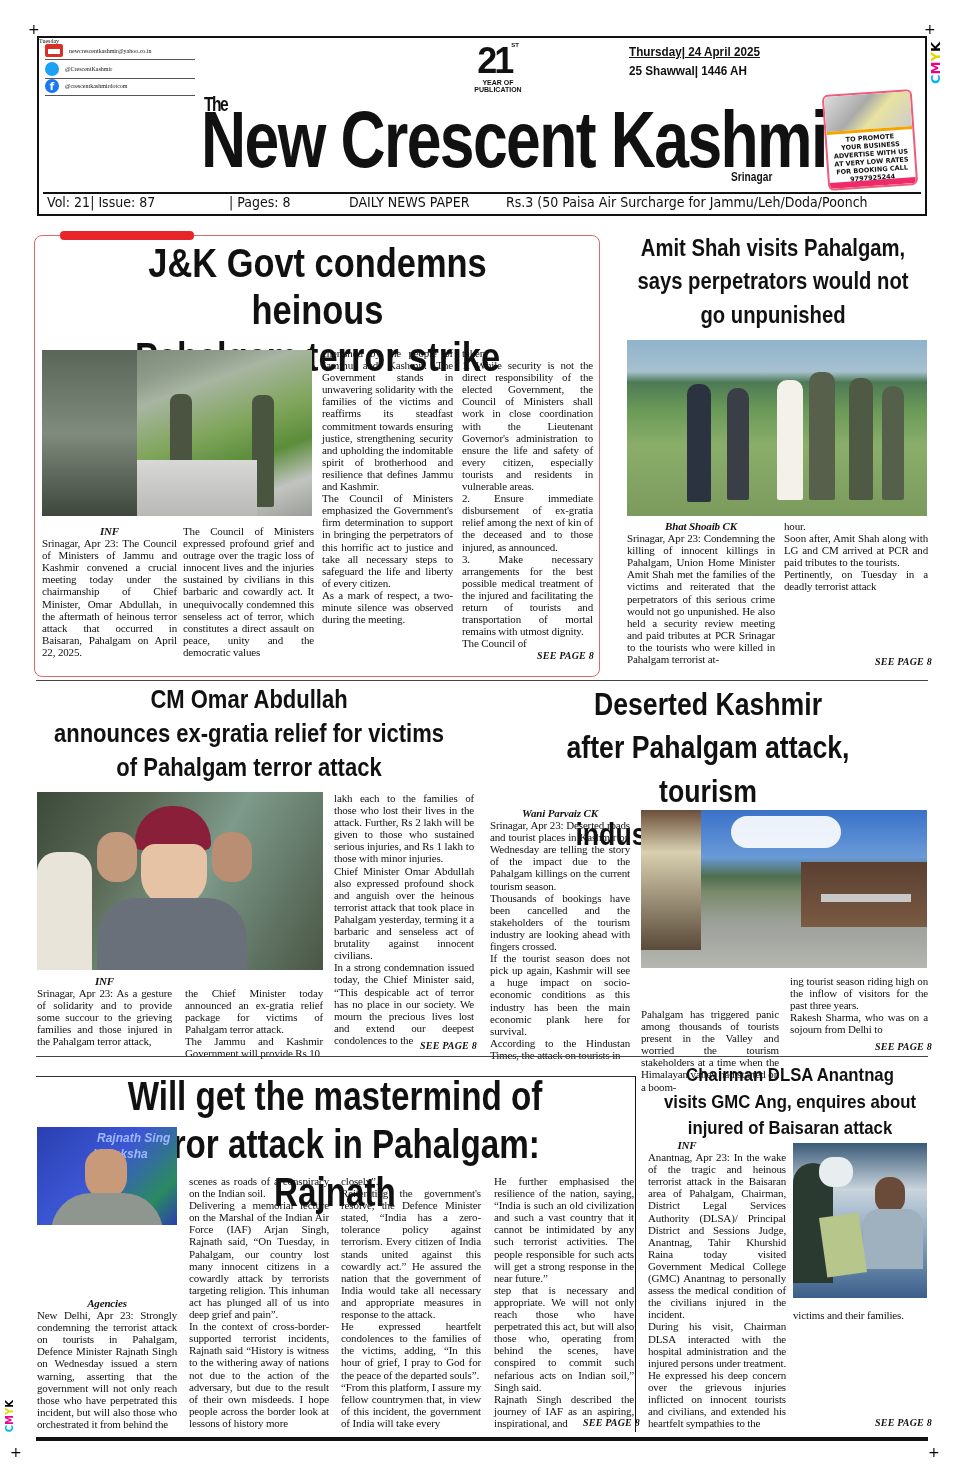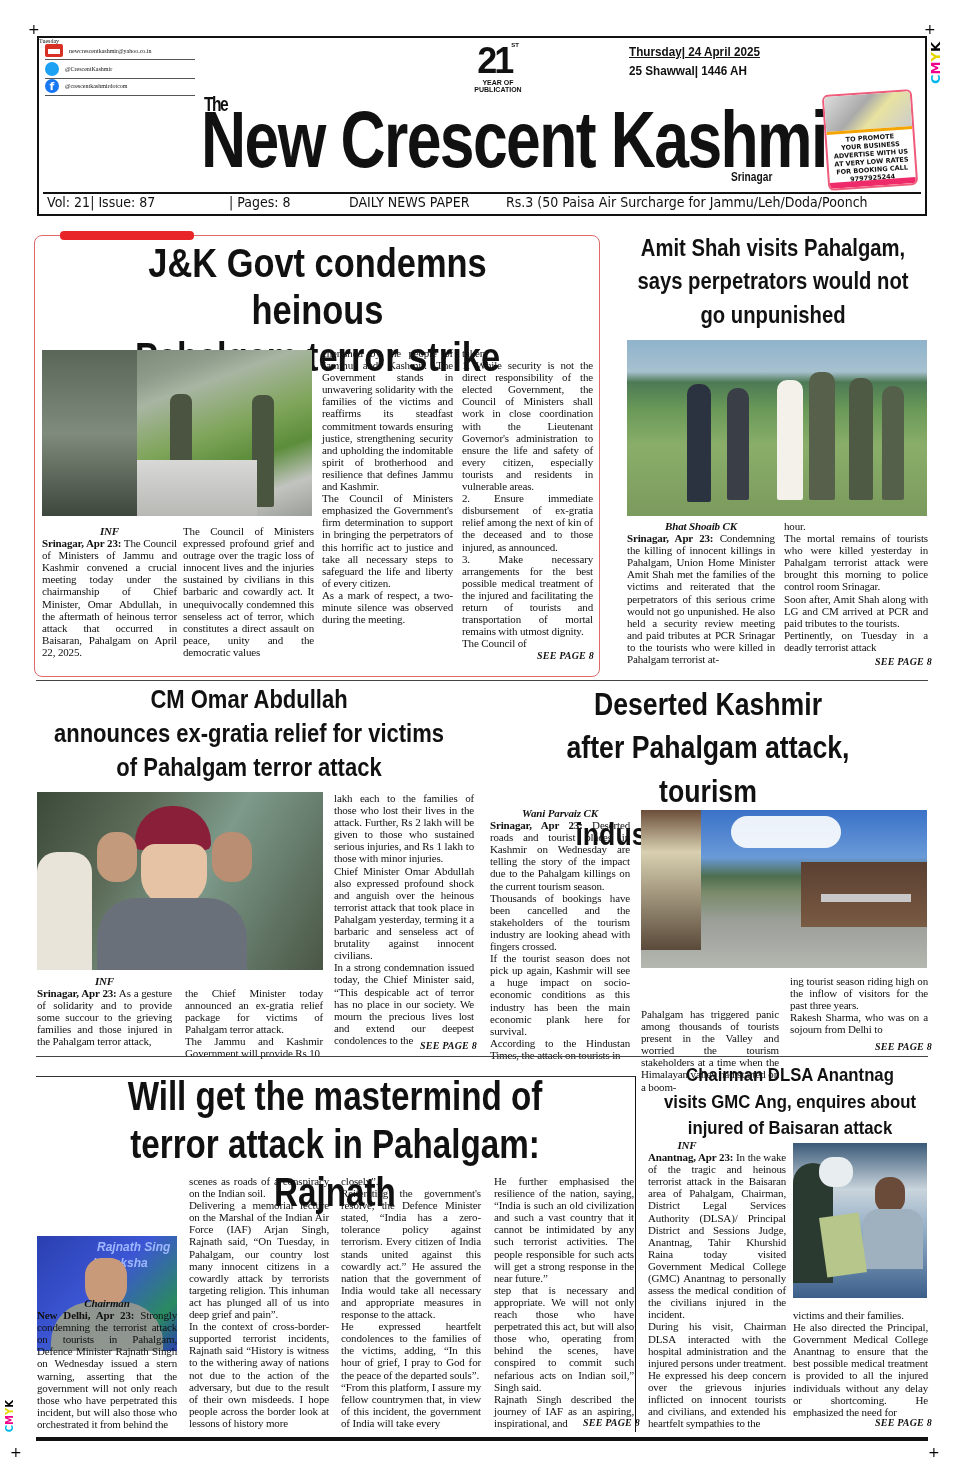--- a/index.html
+++ b/index.html
@@ -11,21 +11,21 @@
 .masthead{position:absolute;left:37px;top:36px;width:890px;height:180px;border:2px solid #111}
 .social{position:absolute;left:6px;width:150px;font:6px "Liberation Serif",serif;display:flex;align-items:center;gap:6px;border-bottom:1px solid #555;padding-bottom:2px}
 .ico{width:14px;height:14px;border-radius:50%;display:inline-block;flex:none}
 .brand{font-family:"Liberation Sans",sans-serif;font-weight:bold;letter-spacing:-2px;transform:scaleX(0.78);transform-origin:left top;white-space:nowrap}
 .rule{position:absolute;height:2px;background:#111}
 .infobar{position:absolute;top:156px;font:14px "DejaVu Sans",sans-serif;color:#111;transform:scaleX(0.9);transform-origin:left top;white-space:nowrap}
 .hl{font-family:"Liberation Sans",sans-serif;font-weight:bold;text-align:center;line-height:1.18;color:#111}
 .col{position:absolute;font-size:11px;line-height:12.1px;text-align:justify;font-family:"Liberation Serif",serif;letter-spacing:-0.15px}
 .col p{margin:0}
 .byline{font-style:italic;font-weight:bold;text-align:center;display:block}
-.dateline{font-weight:bold}
+.dateline{font-weight:normal}
 .seepage{position:absolute;font:italic bold 10px "Liberation Serif",serif;letter-spacing:.2px}
 .photo{position:absolute;overflow:hidden}
 .hsep{position:absolute;height:1px;background:#444}
 </style>
 </head>
 <body>
 
 <div class="reg" style="left:28px;top:22px">+</div>
 <div class="reg" style="left:924px;top:22px">+</div>
 <div class="reg" style="left:10px;top:1445px">+</div>
@@ -131,21 +131,20 @@
   <div class="abs" style="left:100px;top:48px;width:22px;height:112px;background:#3a3f47;border-radius:10px 10px 2px 2px"></div>
   <div class="abs" style="left:255px;top:46px;width:22px;height:114px;background:#55604a;border-radius:10px 10px 2px 2px"></div>
 </div>
 <div class="col" style="left:627px;top:520px;width:148px">
   <span class="byline">Bhat Shoaib CK</span>
   <span class="dateline">Srinagar, Apr 23:</span>
   <span>Condemning the killing of innocent killings in Pahalgam, Union Home Minister Amit Shah met the families of the victims and reiterated that the perpetrators of this serious crime would not go unpunished. He also held a security review meeting and paid tributes at PCR Srinagar to the tourists who were killed in Pahalgam terrorist at-</span>
 </div>
 <div class="col" style="left:784px;top:520px;width:144px">
   <p>hour.</p>
-  <p>The mortal remains of tourists who were killed yesterday in Pahalgam terrorist attack were brought this morning to police control room Srinagar.</p>
   <p>Soon after, Amit Shah along with LG and CM arrived at PCR and paid tributes to the tourists.</p>
   <p>Pertinently, on Tuesday in a deadly terrorist attack</p>
 </div>
 <div class="seepage" style="left:875px;top:656px">SEE PAGE 8</div>
 
 <div class="hsep" style="left:36px;top:680px;width:892px"></div>
 
 <div class="abs hl" style="left:10px;top:683px;width:478px;font-size:25px;line-height:1.35;transform:scaleX(0.88);transform-origin:center top">
   <div>CM Omar Abdullah</div>
   <div>announces ex-gratia relief for victims</div>
@@ -202,28 +201,28 @@
 </div>
 <div class="seepage" style="left:875px;top:1041px">SEE PAGE 8</div>
 
 <div class="hsep" style="left:36px;top:1056px;width:892px"></div>
 
 <div class="abs" style="left:36px;top:1076px;width:600px;height:356px;border-top:1px solid #333;border-right:1.5px solid #111"></div>
 <div class="abs hl" style="left:30px;top:1072px;width:610px;font-size:40px;line-height:1.2;transform:scaleX(0.83);transform-origin:center top">
   <div>Will get the mastermind of</div>
   <div>terror attack in Pahalgam: Rajnath</div>
 </div>
-<div class="photo" style="left:37px;top:1236px;width:140px;height:115px;background:linear-gradient(135deg,#2a3fb0 0%,#3c56d4 45%,#2a8a60 80%,#2a3fb0 100%)">
+<div class="photo" style="left:37px;top:1127px;width:140px;height:98px;background:linear-gradient(135deg,#2a3fb0 0%,#3c56d4 45%,#2a8a60 80%,#2a3fb0 100%)">
   <div class="abs" style="left:60px;top:4px;font:italic bold 12px 'Liberation Sans',sans-serif;color:#9fb7ff">Rajnath Sing</div>
   <div class="abs" style="left:56px;top:20px;font:italic bold 12px 'Liberation Sans',sans-serif;color:#9fb7ff">H   Raksha</div>
   <div class="abs" style="left:48px;top:22px;width:42px;height:50px;background:#c89a7a;border-radius:18px 18px 22px 22px"></div>
   <div class="abs" style="left:14px;top:66px;width:112px;height:50px;background:#8f958f;border-radius:40px 40px 0 0"></div>
 </div>
 <div class="col" style="left:37px;top:1297px;width:140px">
-  <span class="byline">Chairman</span>
+  <span class="byline">Agencies</span>
   <span class="dateline">New Delhi, Apr 23:</span>
   <span>Strongly condemning the terrorist attack on tourists in Pahalgam, Defence Minister Rajnath Singh on Wednesday issued a stern warning, asserting that the government will not only reach those who have perpetrated this incident, but will also those who orchestrated it from behind the</span>
 </div>
 <div class="col" style="left:189px;top:1175px;width:140px">
   <p>scenes as roads of a conspiracy on the Indian soil.</p>
   <p>Delivering a memorial lecture on the Marshal of the Indian Air Force (IAF) Arjan Singh, Rajnath said, “On Tuesday, in Pahalgam, our country lost many innocent citizens in a cowardly attack by terrorists targeting religion. This inhuman act has plunged all of us into deep grief and pain”.</p>
   <p>In the context of cross-border-supported terrorist incidents, Rajnath said “History is witness to the withering away of nations not due to the action of the adversary, but due to the result of their own misdeeds. I hope people across the border look at lessons of history more</p>
 </div>
 <div class="col" style="left:341px;top:1175px;width:140px">
   <p>closely”.</p>
@@ -250,17 +249,16 @@
 </div>
 <div class="photo" style="left:793px;top:1143px;width:134px;height:155px;background:linear-gradient(180deg,#3a5a78 0%,#c9d4dc 30%,#8aa7c2 60%,#3c5f8a 100%)">
   <div class="abs" style="left:0;top:20px;width:40px;height:120px;background:#2a3a30;border-radius:20px 20px 0 0"></div>
   <div class="abs" style="left:26px;top:14px;width:34px;height:30px;background:#e8eef0;border-radius:14px"></div>
   <div class="abs" style="left:82px;top:34px;width:30px;height:36px;background:#6a4a38;border-radius:14px"></div>
   <div class="abs" style="left:70px;top:66px;width:60px;height:60px;background:#9fb0bf;border-radius:16px 16px 0 0"></div>
   <div class="abs" style="left:30px;top:72px;width:40px;height:60px;background:#b7c68a;transform:rotate(-8deg)"></div>
 </div>
 <div class="col" style="left:793px;top:1309px;width:135px">
   <p>victims and their families.</p>
-  <p>He also directed the Principal, Government Medical College Anantnag to ensure that the best possible medical treatment is provided to all the injured individuals without any delay or shortcoming. He emphasized the need for</p>
 </div>
 <div class="seepage" style="left:875px;top:1417px">SEE PAGE 8</div>
 
 <div class="abs" style="left:36px;top:1437px;width:892px;height:4px;background:#111"></div>
 
 </body></html>

